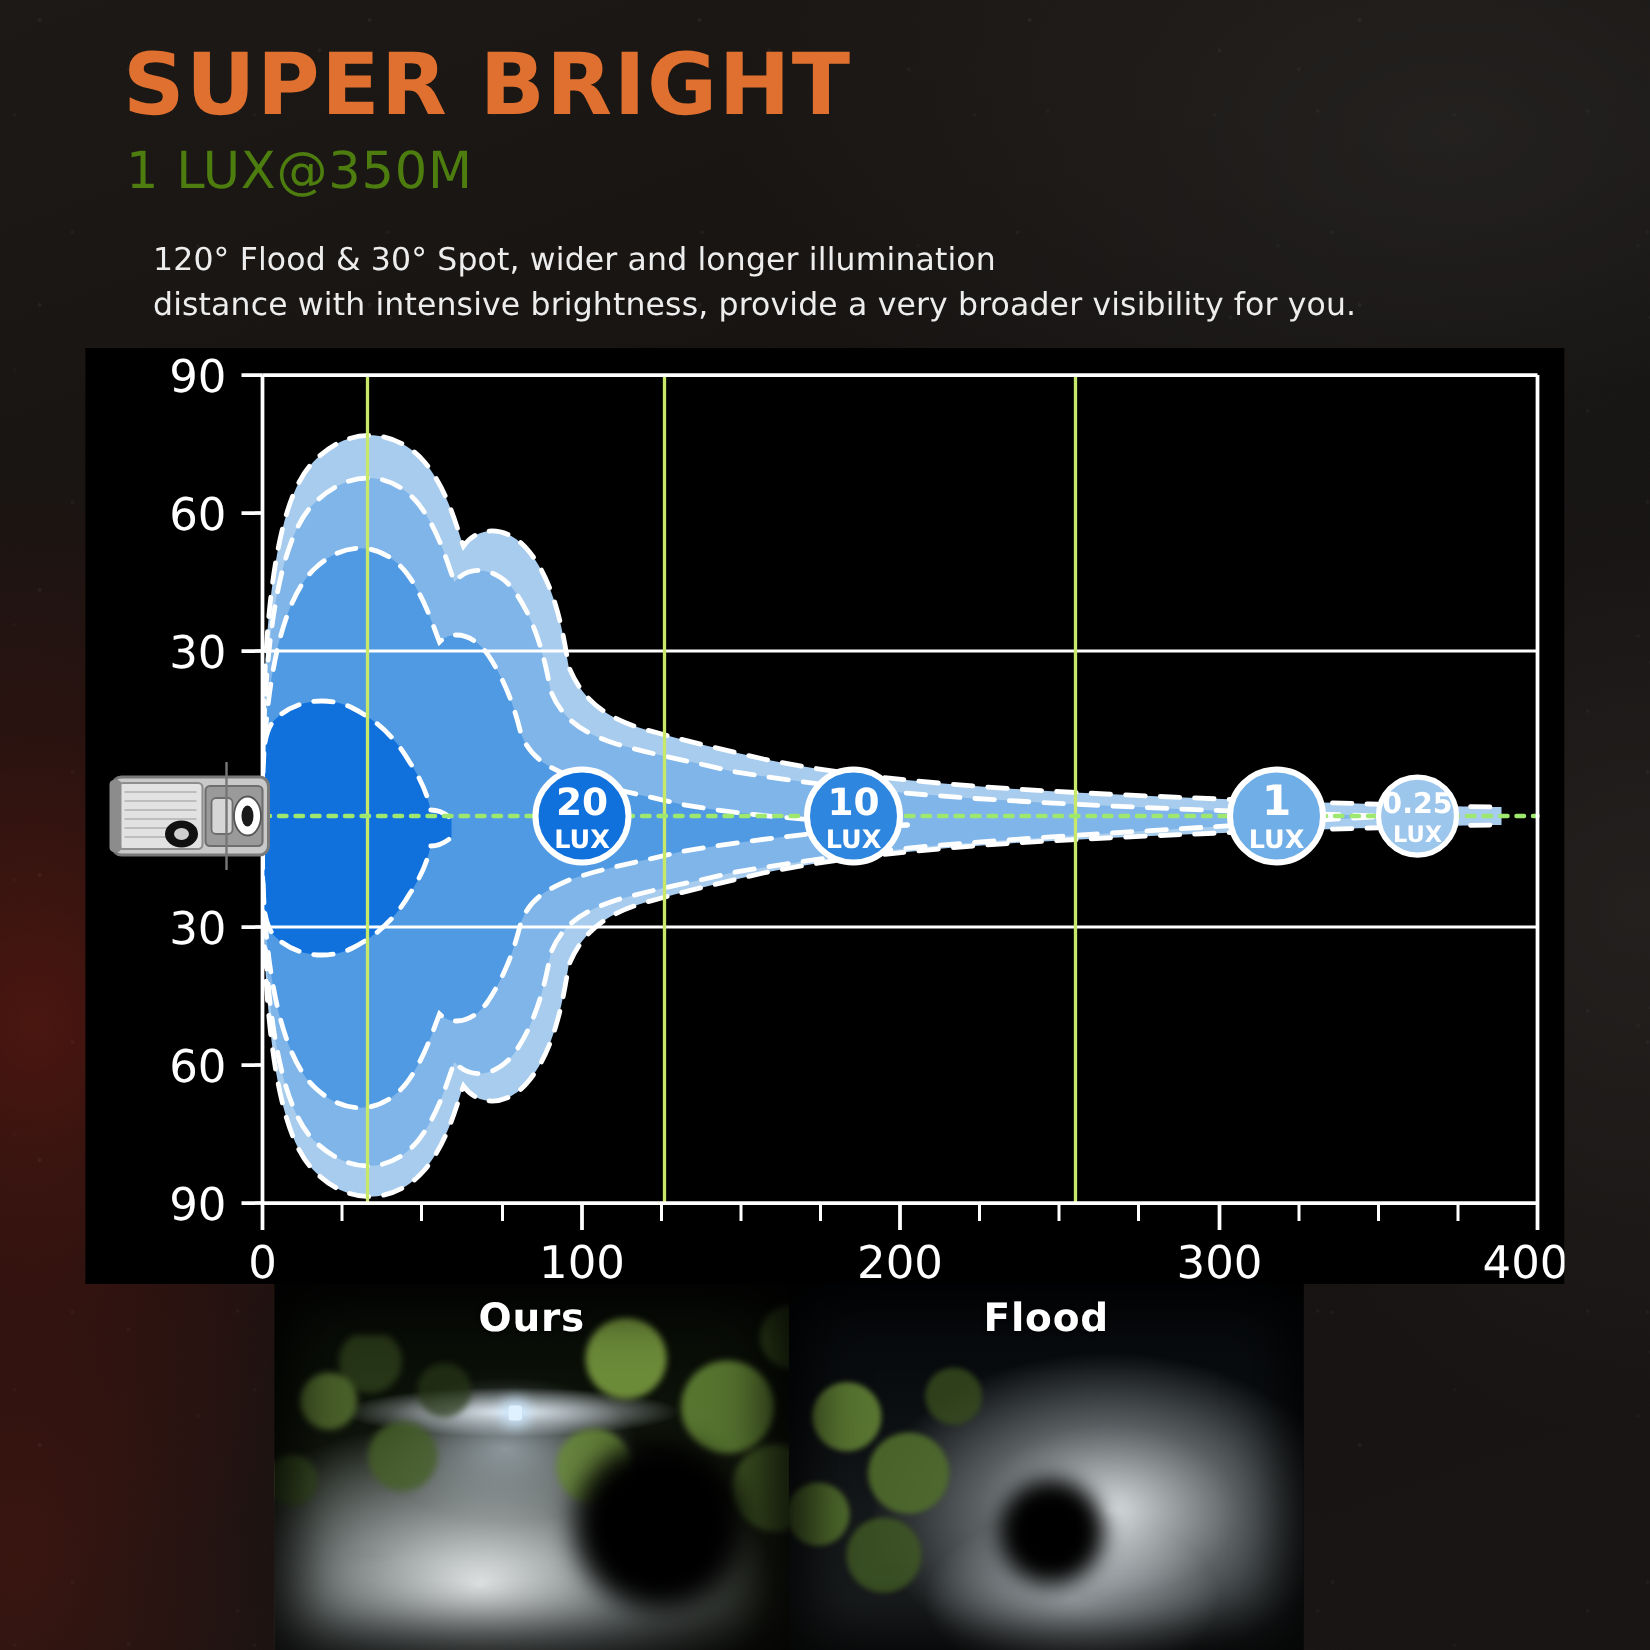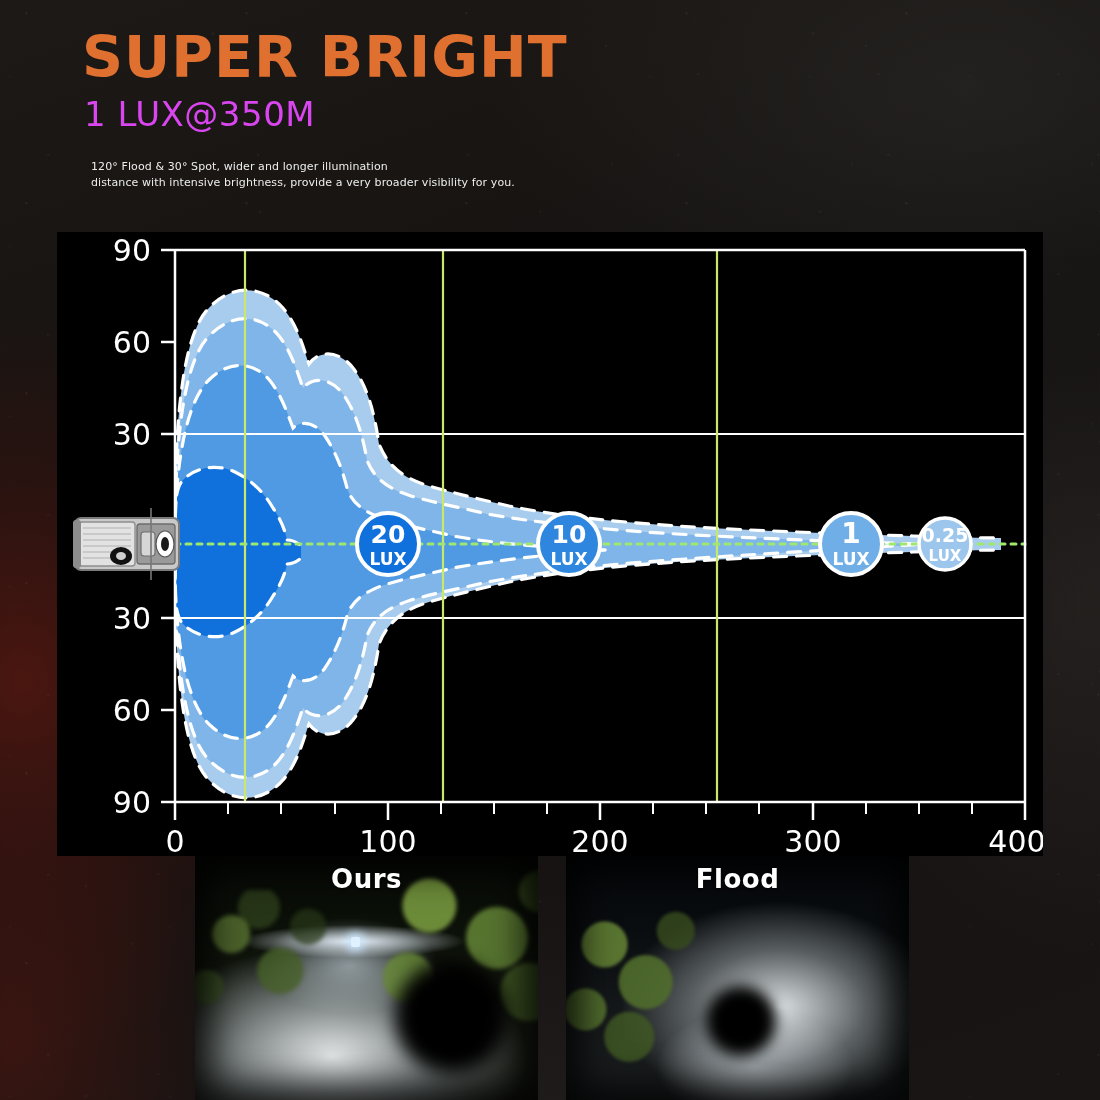--- a/index.html
+++ b/index.html
@@ -33,39 +33,39 @@
     background-size:220px 190px,260px 210px,300px 240px,180px 200px,240px 260px,210px 180px,280px 230px,160px 170px;
   }
   
   #header{position:absolute;left:82px;top:28px;width:960px;}
   #title{
     color:#E0702F;font-size:57px;font-weight:bold;letter-spacing:1px;
     line-height:1.05;margin:0;
     font-family:"DejaVu Sans", sans-serif;
   }
   #subtitle{
-    color:#d946ef;font-size:34px;font-weight:400;letter-spacing:.5px;
+    color:#4d7c0f;font-size:34px;font-weight:400;letter-spacing:.5px;
     margin:8px 0 0 2px;line-height:1.1;
     font-family:"DejaVu Sans", sans-serif;
   }
   #desc{
-    color:#EDEDED;font-size:11px;line-height:1.42;margin:26px 0 0 9px;
+    color:#EDEDED;font-size:21px;line-height:1.42;margin:26px 0 0 20px;
     font-family:"DejaVu Sans", sans-serif;letter-spacing:.1px;
   }
   #desc div{white-space:nowrap;}
   
   #chart-panel{
     position:absolute;left:57px;top:232px;width:872px;height:624px;
     background:#000;
   }
   #chart-svg{display:block;width:986px;height:624px;}
   
   #photo-strip{
-    position:absolute;left:195px;top:856px;width:714px;height:244px;
-    display:flex;gap:28px;
+    position:absolute;left:183px;top:856px;width:714px;height:244px;
+    display:flex;
   }
   .photo{position:relative;width:343px;height:244px;overflow:hidden;background:#000;}
   .photo-label{
     position:absolute;left:0;right:0;top:8px;text-align:center;
     color:#fff;font-size:26px;font-weight:bold;letter-spacing:.5px;z-index:6;
     font-family:"DejaVu Sans", sans-serif;
     text-shadow:0 1px 3px rgba(0,0,0,.9);
   }
   .photo-scene{position:absolute;inset:0;}
   

